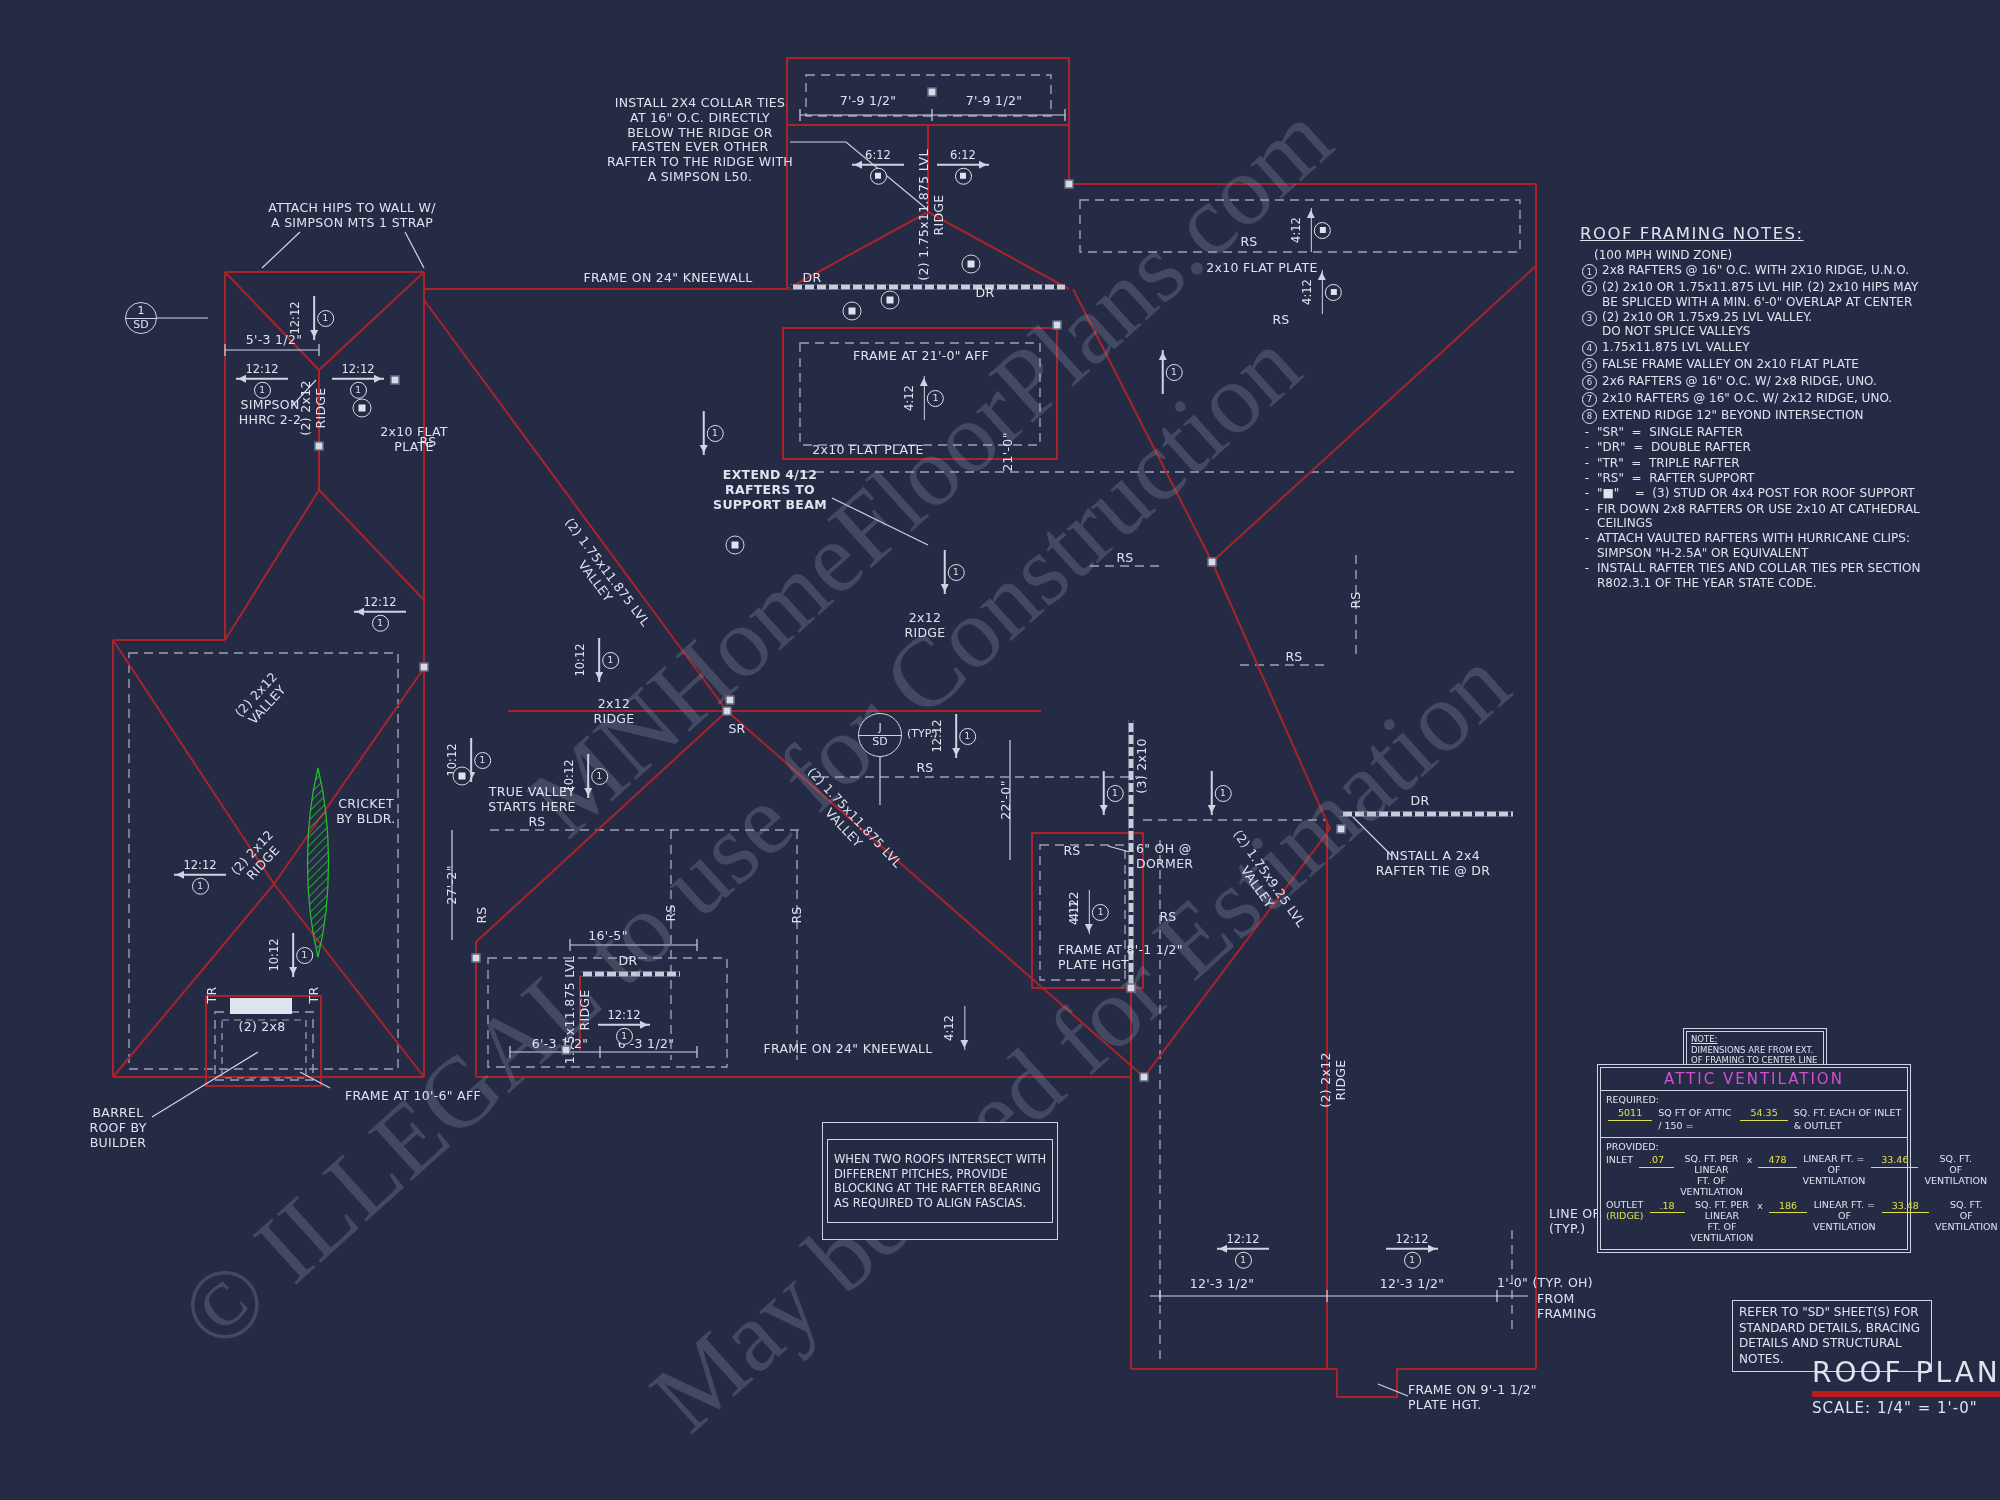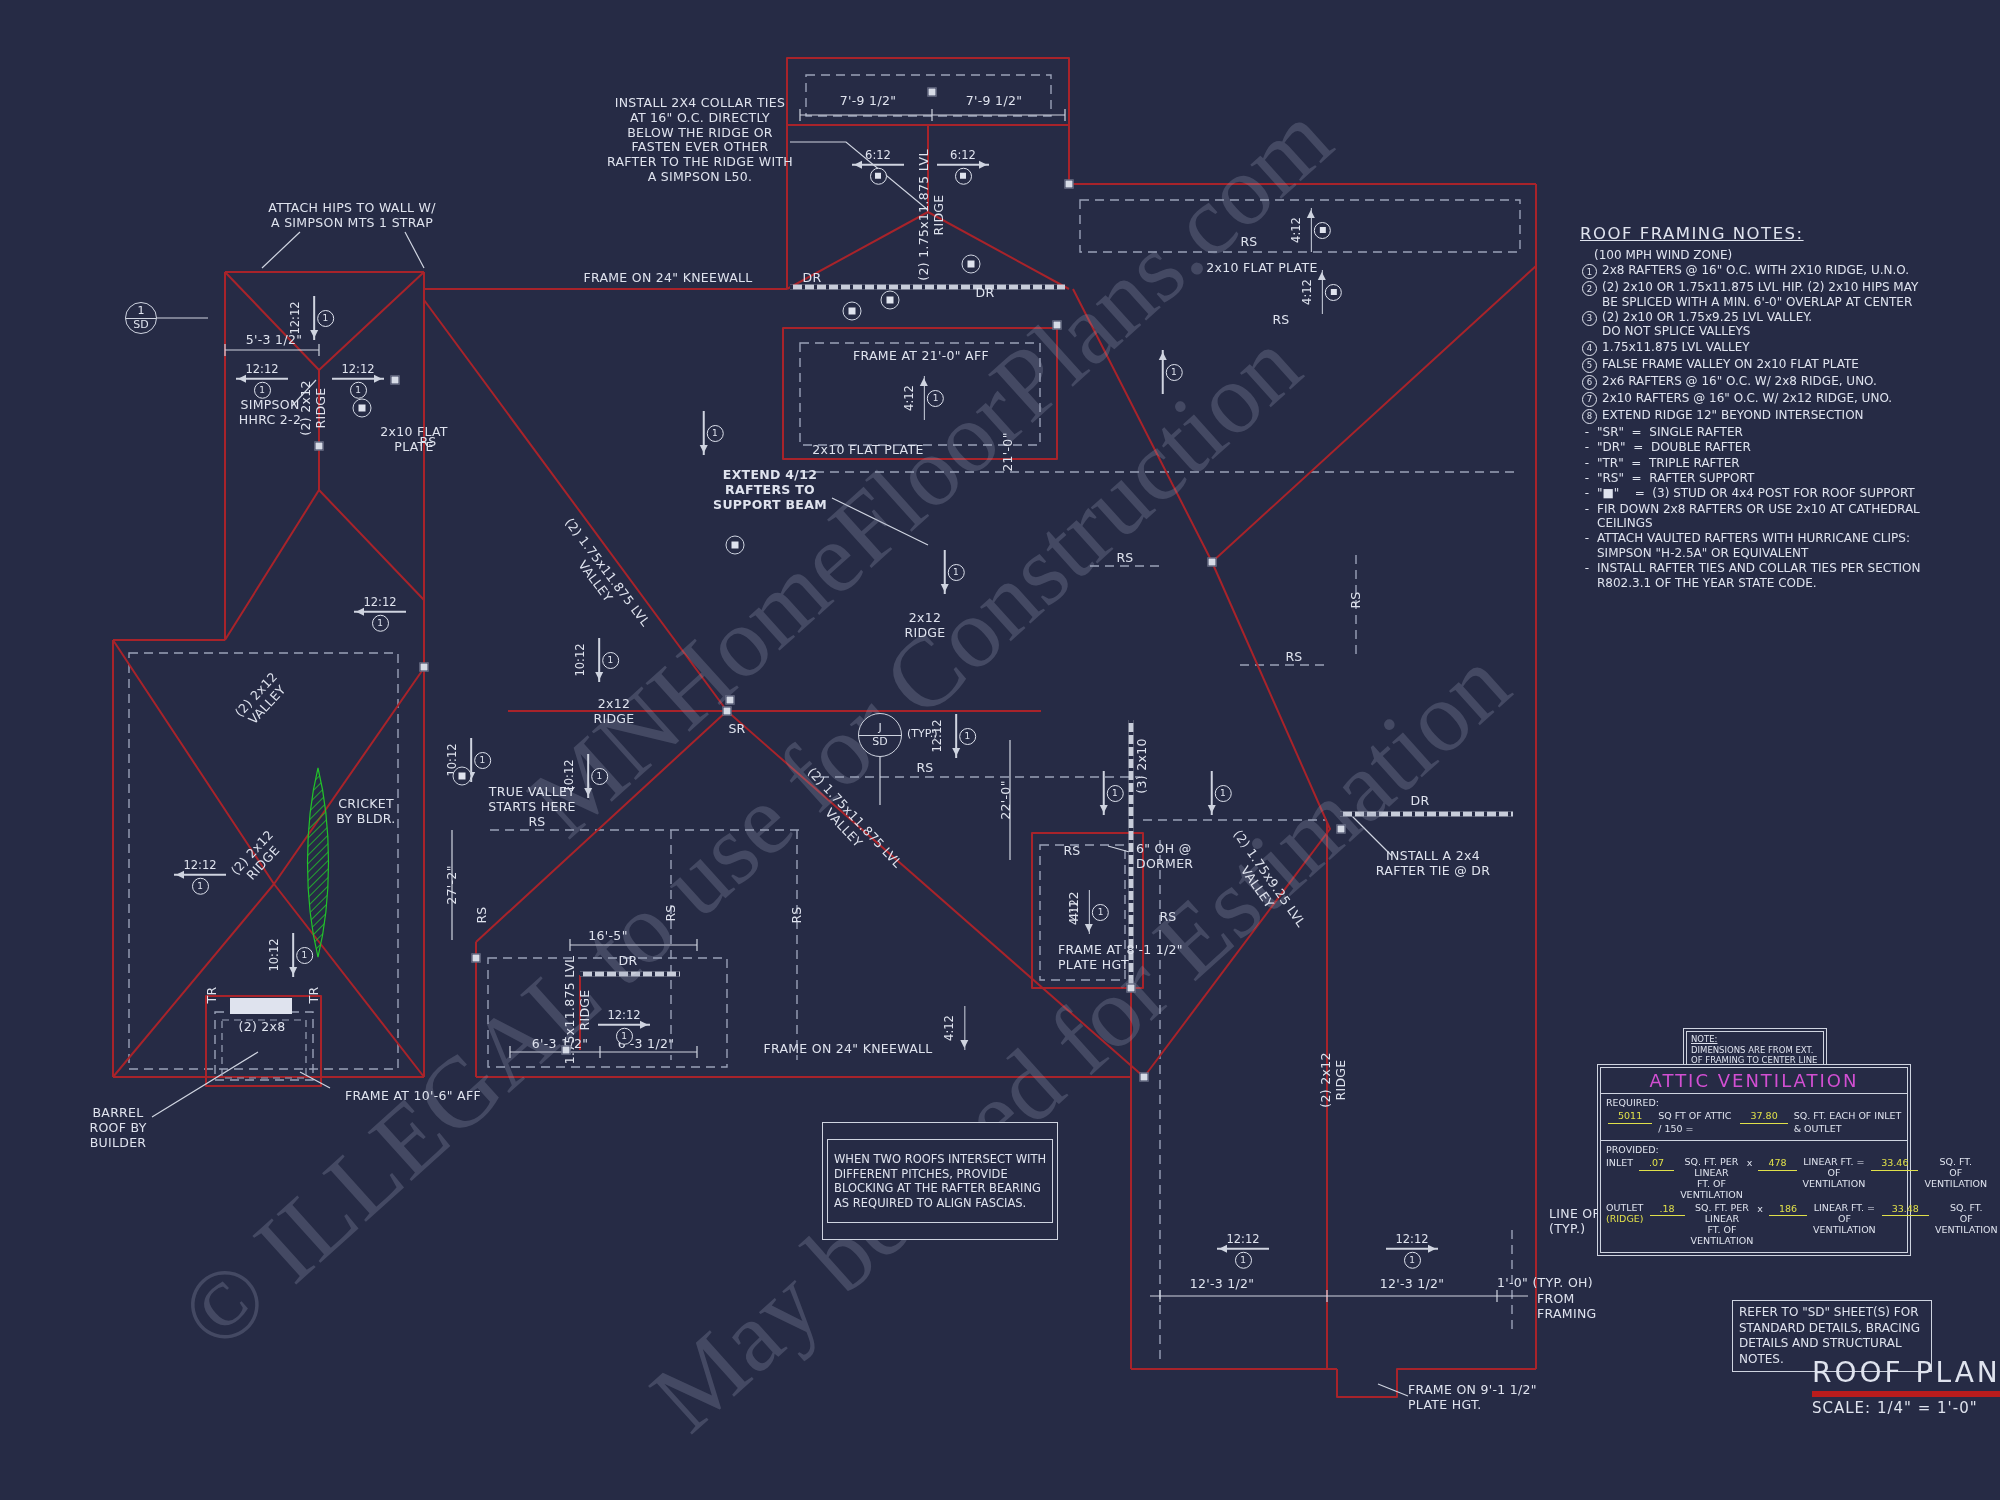--- a/index.html
+++ b/index.html
@@ -53,21 +53,21 @@
   .circ{flex:none;width:13px;height:13px;margin-top:1px;border:1px solid #dfe3ee;border-radius:50%;
       display:inline-flex;align-items:center;justify-content:center;font-size:8.5px;}
   .fn-pre{flex:none;width:10px;text-align:center;}
   
   #dim-note{position:absolute;left:1683px;top:1028px;width:138px;border:1.4px solid #cfd4e0;padding:2px;}
   #dim-note .in{border:1px solid #cfd4e0;padding:2px 4px;font-size:8.5px;line-height:1.25;}
   #dim-note .nlab{text-decoration:underline;font-size:8.5px;}
   
   #vent{position:absolute;left:1597px;top:1064px;width:308px;border:1.5px solid #cfd4e0;padding:2px;background:#262b45;}
   #vent .vin{border:1px solid #cfd4e0;}
-  #vent-title{color:#d24fd2;text-align:center;font-size:18px;letter-spacing:2px;padding:2px 0;border-bottom:1px solid #cfd4e0;}
+  #vent-title{color:#d24fd2;text-align:center;font-size:15px;letter-spacing:2px;padding:2px 0;border-bottom:1px solid #cfd4e0;}
   .vsec{padding:3px 5px;font-size:9.5px;line-height:1.3;}
   .vsec.first{border-bottom:1px solid #cfd4e0;}
   .vlab{display:block;margin-bottom:1px;}
   .vrow{display:flex;align-items:flex-start;gap:4px;flex-wrap:nowrap;margin-bottom:2px;}
   .yv{color:#e0e04a;border-bottom:1px solid #e0e04a;padding:0 10px;margin:0 2px;flex:none;}
   .yv2{color:#e0e04a;}
   .stack{display:inline-flex;flex-direction:column;align-items:center;line-height:1.15;text-align:center;}
   
   #refer{position:absolute;left:1732px;top:1300px;width:186px;border:1.4px solid #cfd4e0;padding:4px 6px;
       font-size:12px;line-height:1.3;}
@@ -531,21 +531,21 @@
   </div>
 
   <div id="vent">
     <div class="vin">
       <div id="vent-title">ATTIC VENTILATION</div>
       <div class="vsec first">
         <span class="vlab">REQUIRED:</span>
         <div class="vrow">
           <span class="yv">5011</span>
           <span>SQ FT OF ATTIC / 150 =</span>
-          <span class="yv">37.80</span>
+          <span class="yv">54.35</span>
           <span>SQ. FT. EACH OF INLET &amp; OUTLET</span>
         </div>
       </div>
       <div class="vsec">
         <span class="vlab">PROVIDED:</span>
         <div class="vrow">
           <span>INLET</span>
           <span class="yv">.07</span>
           <span class="stack">
               <span>SQ. FT. PER LINEAR</span>

